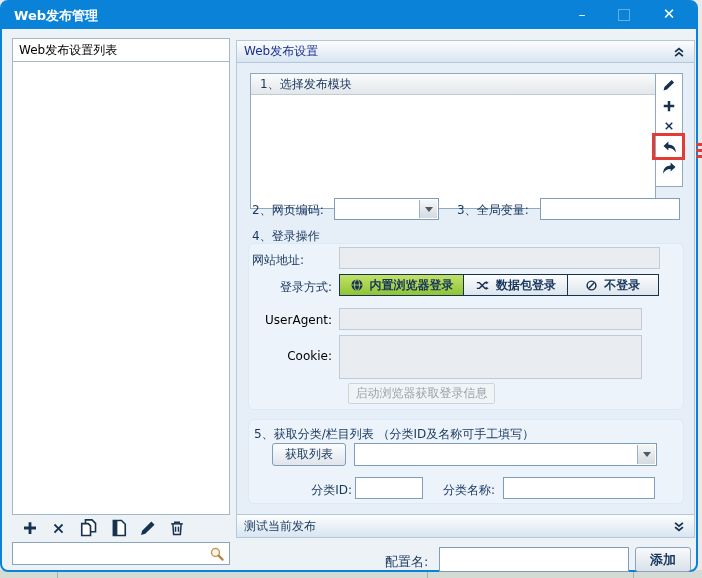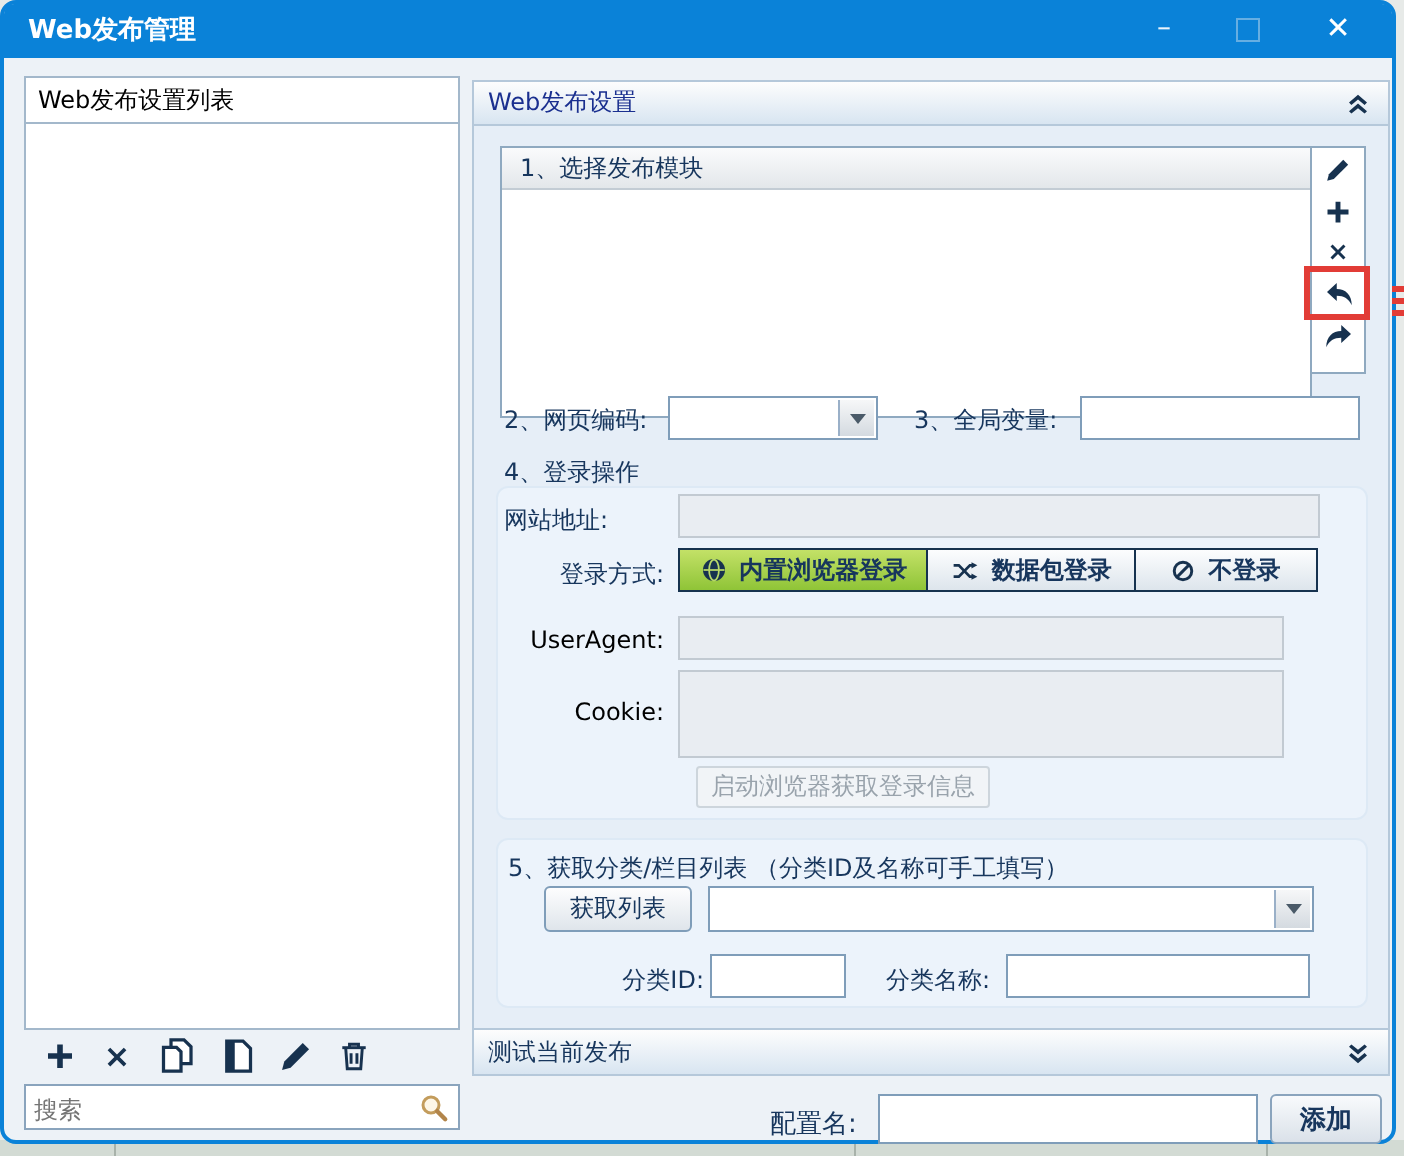--- a/index.html
+++ b/index.html
@@ -93,21 +93,20 @@
     <div class="abs toolicon" style="left:164px;top:515px;width:22px;height:22px;">
       <svg width="18" height="18" viewBox="0 0 16 16" fill="none" stroke="#17324f" stroke-width="1.3">
           <path d="M2.8 4.3h10.4"></path>
           <path d="M6 4.3V2.8h4v1.5"></path>
           <path d="M4.3 4.3l.7 9.4h6l.7-9.4"></path>
           <path d="M6.7 6.8v4.6M9.3 6.8v4.6"></path>
         </svg>
     </div>
 
     <div class="abs" style="left:10px;top:540px;width:218px;height:23px;border:1px solid #8aa4bd;background:#fff;">
-      <input style="position: absolute; left: 2px; top: 2px; width: 190px; height: 17px; border: none; font-size: 12px; font-family: inherit; color: rgb(51, 51, 51); outline: none;" placeholder="搜索">
       <svg width="16" height="16" viewBox="0 0 16 16" style="position:absolute;right:4px;top:3px;">
           <circle cx="6.5" cy="6.5" r="4" fill="#fdf6e7" stroke="#c39c5c" stroke-width="1.5"></circle>
           <line x1="9.6" y1="9.6" x2="13.6" y2="13.6" stroke="#b2854a" stroke-width="2.2" stroke-linecap="round"></line>
         </svg>
     </div>
 
     <div class="abs hdrbar" style="left:234px;top:38px;width:459px;height:23px;">
       <span style="color:#1a2f8f;">Web发布设置</span>
       <svg width="12" height="12" viewBox="0 0 12 12" style="position:absolute;right:9px;top:5px;">
           <path d="M1.5 5.3 6 1.4l4.5 3.9-1.2 1.2L6 3.8 2.7 6.5z" fill="#17324f"></path>

